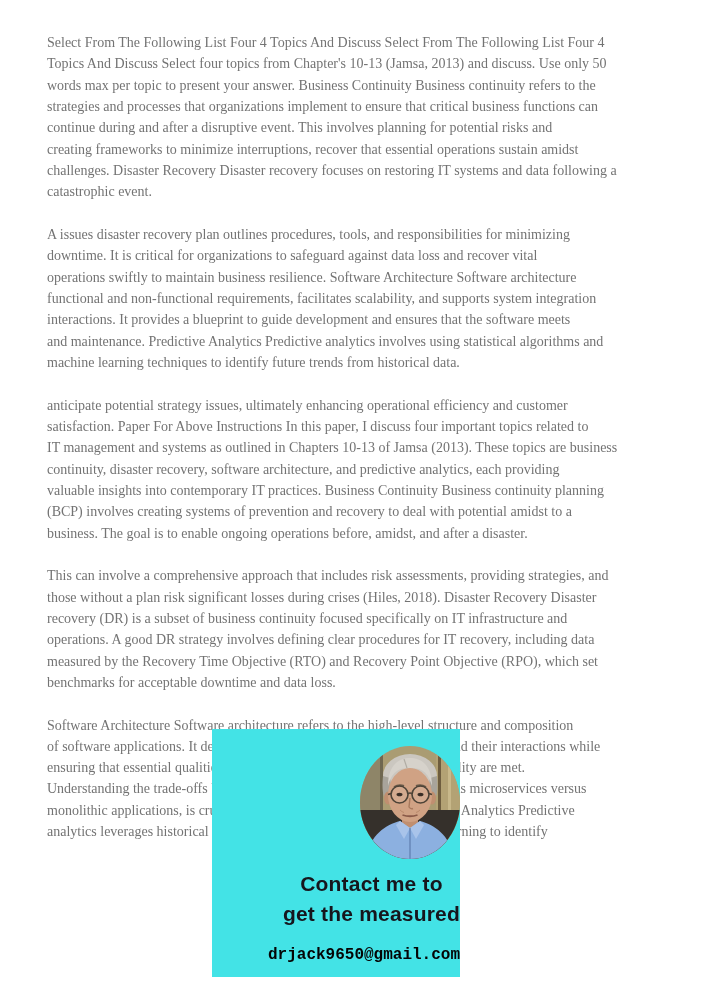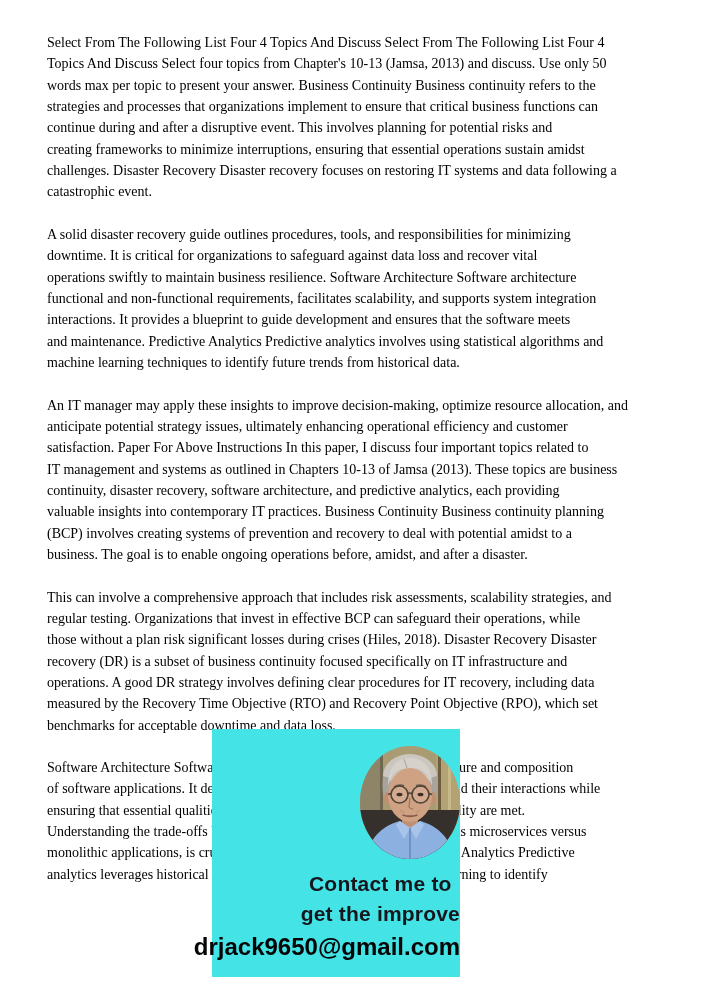--- a/index.html
+++ b/index.html
@@ -49,66 +49,64 @@
   .card-heading {
     margin-top: 10px;
     font-family: "Liberation Sans", sans-serif;
     font-weight: 700;
     font-size: 21px;
     line-height: 30px;
     color: #16161d;
     letter-spacing: 0.2px;
   }
   .card-email {
-    margin-top: 4px;
-    font-family: Liberation Sans, sans-serif;
+    margin-top: 12px;
+    font-family: Liberation Mono, monospace;
     font-weight: 700;
-    font-size: 24px;
+    font-size: 16px;
     line-height: 28px;
     color: #050505;
   }
 </style>
 </head>
 <body>
 
 <div class="page">
 
-  <div class="doc" style="color: #000000;">
+  <div class="doc" style="color: #737373;">
       <div class="para">
         <div class="line">Select From The Following List Four 4 Topics And Discuss Select From The Following List Four 4</div>
         <div class="line">Topics And Discuss Select four topics from Chapter's 10-13 (Jamsa, 2013) and discuss. Use only 50</div>
         <div class="line">words max per topic to present your answer. Business Continuity Business continuity refers to the</div>
         <div class="line">strategies and processes that organizations implement to ensure that critical business functions can</div>
         <div class="line">continue during and after a disruptive event. This involves planning for potential risks and</div>
-        <div class="line">creating frameworks to minimize interruptions, ensuring that essential operations sustain amidst</div>
+        <div class="line">creating frameworks to minimize interruptions, recover that essential operations sustain amidst</div>
         <div class="line">challenges. Disaster Recovery Disaster recovery focuses on restoring IT systems and data following a</div>
         <div class="line">catastrophic event.</div>
       </div>
       <div class="para">
-        <div class="line">A solid disaster recovery guide outlines procedures, tools, and responsibilities for minimizing</div>
+        <div class="line">A issues disaster recovery plan outlines procedures, tools, and responsibilities for minimizing</div>
         <div class="line">downtime. It is critical for organizations to safeguard against data loss and recover vital</div>
         <div class="line">operations swiftly to maintain business resilience. Software Architecture Software architecture</div>
         <div class="line">functional and non-functional requirements, facilitates scalability, and supports system integration</div>
         <div class="line">interactions. It provides a blueprint to guide development and ensures that the software meets</div>
         <div class="line">and maintenance. Predictive Analytics Predictive analytics involves using statistical algorithms and</div>
         <div class="line">machine learning techniques to identify future trends from historical data.</div>
       </div>
       <div class="para">
-        <div class="line">An IT manager may apply these insights to improve decision-making, optimize resource allocation, and</div>
         <div class="line">anticipate potential strategy issues, ultimately enhancing operational efficiency and customer</div>
         <div class="line">satisfaction. Paper For Above Instructions In this paper, I discuss four important topics related to</div>
         <div class="line">IT management and systems as outlined in Chapters 10-13 of Jamsa (2013). These topics are business</div>
         <div class="line">continuity, disaster recovery, software architecture, and predictive analytics, each providing</div>
         <div class="line">valuable insights into contemporary IT practices. Business Continuity Business continuity planning</div>
         <div class="line">(BCP) involves creating systems of prevention and recovery to deal with potential amidst to a</div>
         <div class="line">business. The goal is to enable ongoing operations before, amidst, and after a disaster.</div>
       </div>
       <div class="para">
-        <div class="line">This can involve a comprehensive approach that includes risk assessments, scalability strategies, and</div>
-        <div class="line">regular testing. Organizations that invest in effective BCP can safeguard their operations, while</div>
+        <div class="line">This can involve a comprehensive approach that includes risk assessments, providing strategies, and</div>
         <div class="line">those without a plan risk significant losses during crises (Hiles, 2018). Disaster Recovery Disaster</div>
         <div class="line">recovery (DR) is a subset of business continuity focused specifically on IT infrastructure and</div>
         <div class="line">operations. A good DR strategy involves defining clear procedures for IT recovery, including data</div>
         <div class="line">measured by the Recovery Time Objective (RTO) and Recovery Point Objective (RPO), which set</div>
         <div class="line">benchmarks for acceptable downtime and data loss.</div>
       </div>
       <div class="para">
         <div class="line">Software Architecture Software architecture refers to the high-level structure and composition</div>
         <div class="line">of software applications. It defines the components, their relationships, and their interactions while</div>
         <div class="line">ensuring that essential qualities such as performance, security, and reliability are met.</div>
@@ -168,18 +166,18 @@
 
           <path d="M50 52 L49 61 Q50.5 63.5 53 62.5" stroke="#a87a5e" stroke-width="1.4" fill="none"></path>
 
           <path d="M42.5 69 Q50 71.5 57.5 69" stroke="#8a5a48" stroke-width="1.8" fill="none"></path>
           <path d="M40 64 Q42 66 44 66.5 M60 64 Q58 66 56 66.5" stroke="#b98a6c" stroke-width="1" fill="none"></path>
         </g>
       </svg>
     </div>
     <div class="card-heading" style="color: rgb(22, 22, 29);">
       <div>Contact me to</div>
-      <div>get the improve</div>
+      <div>get the measured</div>
     </div>
     <div class="card-email" style="color: rgb(5, 5, 5);">drjack9650@gmail.com</div>
   </div>
 
 </div>
 
 </body></html>

